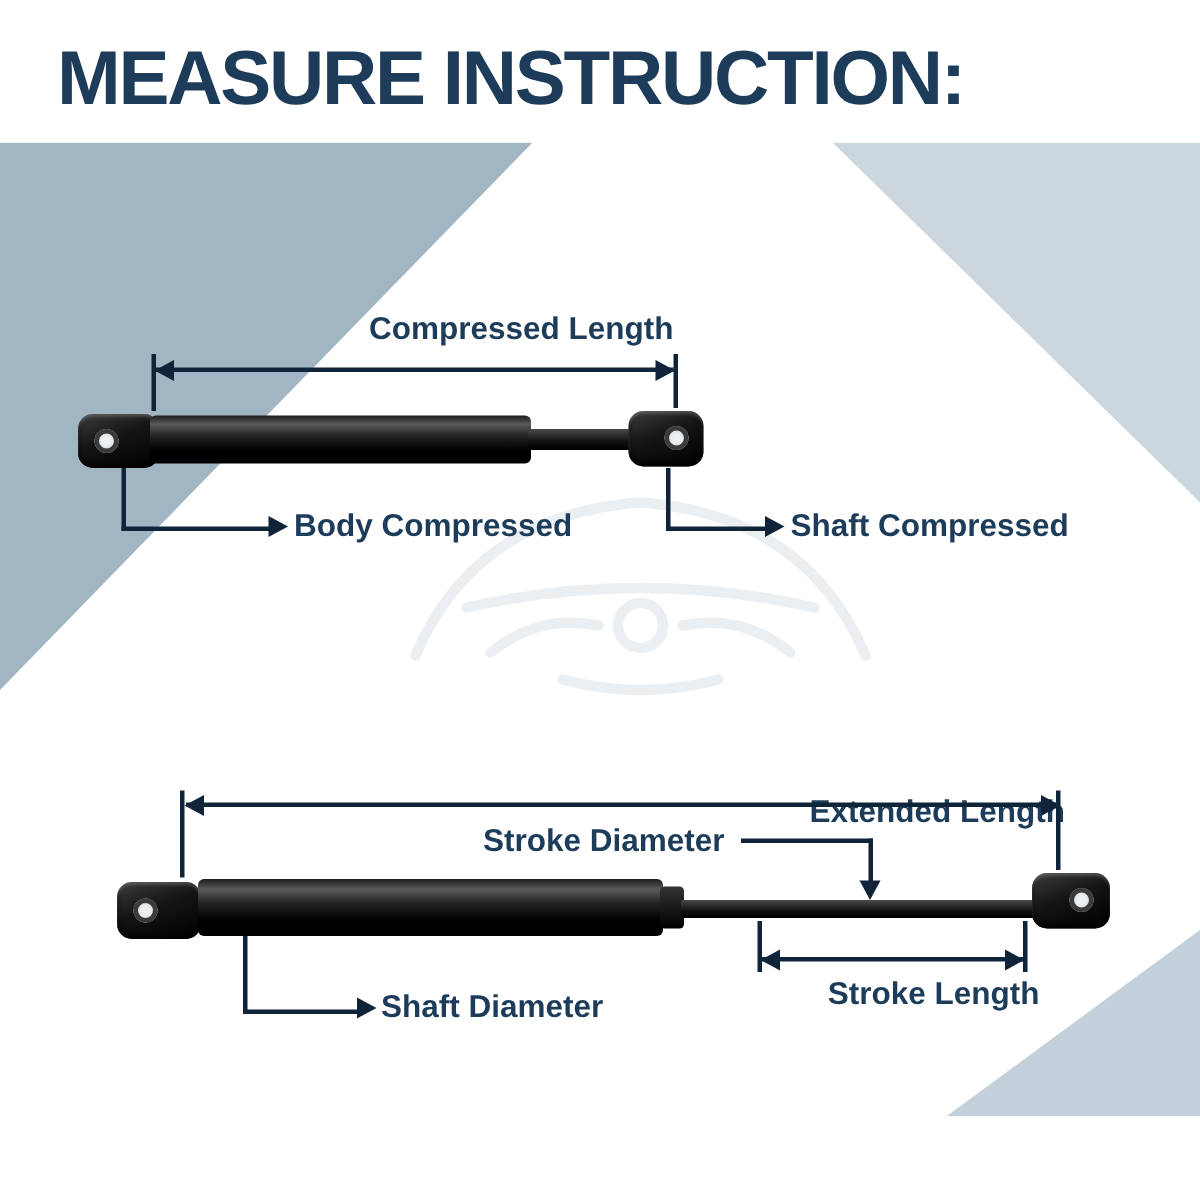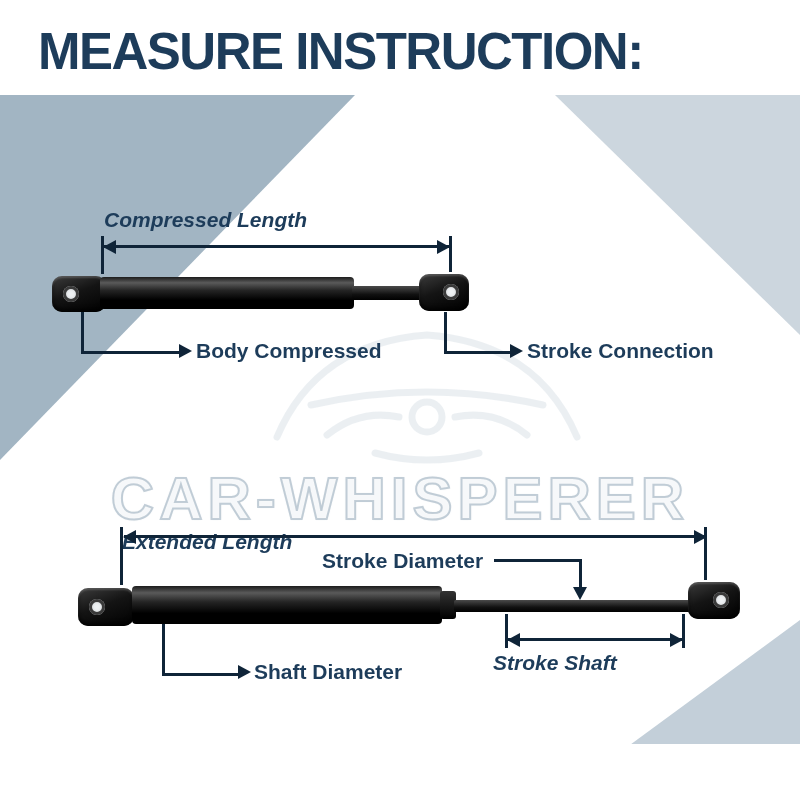--- a/index.html
+++ b/index.html
@@ -31,21 +31,21 @@
     -webkit-text-stroke:2px rgba(158,177,192,.6);
     text-shadow:0 0 2px rgba(158,177,192,.45);
     white-space:nowrap;
   }
 
   
   .lbl {
     position:absolute; z-index:3; font-weight:bold; color:var(--navy);
     font-size:21px; white-space:nowrap; line-height:1.15;
   }
-  .center { text-align:left;font-style:italic; }
+  .center { text-align:right; }
 
   
   .ln   { position:absolute; z-index:3; background:var(--line); }
   .harrow { position:absolute; z-index:3; height:3px; background:var(--line); }
   .harrow::before {
     content:""; position:absolute; left:-1px; top:-5.5px; width:0; height:0;
     border-top:7px solid transparent; border-bottom:7px solid transparent;
     border-right:13px solid var(--line);
   }
   .harrow::after {
@@ -138,21 +138,20 @@
     <svg width="345" height="195" viewBox="0 0 345 195" fill="none" stroke="#8aa2b5" stroke-width="7" stroke-linecap="round">
       <path d="M22 152 Q62 58 172 50 Q282 58 322 152"></path>
       <path d="M56 120 Q172 94 288 120"></path>
       <path d="M72 150 q32 -26 72 -18"></path>
       <path d="M272 150 q-32 -26 -72 -18"></path>
       <circle cx="172" cy="132" r="15"></circle>
       <path d="M120 168 q52 14 104 0"></path>
     </svg>
   </div>
 
-  <div class="wm-text">CAR-WHISPERER</div>
 
   <div>
     <div class="lbl center" id="c-label">Compressed Length</div>
     <div class="ln" id="c-tick-l"></div>
     <div class="ln" id="c-tick-r"></div>
     <div class="harrow" id="c-arrow"></div>
 
     <div class="eyelet" id="c-eye-l">
       <div class="hole"></div>
     </div>
@@ -161,21 +160,21 @@
     <div class="eyelet" id="c-eye-r">
       <div class="hole"></div>
     </div>
 
     <div class="lshape" id="c-bc-line"></div>
     <div class="arr-r" id="c-bc-arr"></div>
     <div class="lbl" id="c-bc-lbl">Body Compressed</div>
 
     <div class="lshape" id="c-sc-line"></div>
     <div class="arr-r" id="c-sc-arr"></div>
-    <div class="lbl" id="c-sc-lbl">Stroke Connection</div>
+    <div class="lbl" id="c-sc-lbl">Shaft Compressed</div>
   </div>
 
   <div>
     <div class="lbl center" id="e-label">Extended Length</div>
     <div class="harrow" id="e-arrow"></div>
     <div class="ln" id="e-tick-l"></div>
     <div class="ln" id="e-tick-r"></div>
 
     <div class="lbl" id="sd-lbl">Stroke Diameter</div>
     <div class="ln" id="sd-hline"></div>
@@ -188,20 +187,20 @@
     <div class="cyl" id="e-body"></div>
     <div class="collar" id="e-collar"></div>
     <div class="rod" id="e-rod"></div>
     <div class="eyelet" id="e-eye-r">
       <div class="hole"></div>
     </div>
 
     <div class="ln" id="st-tick-l"></div>
     <div class="ln" id="st-tick-r"></div>
     <div class="harrow" id="st-arrow"></div>
-    <div class="lbl center" id="st-lbl">Stroke Shaft</div>
+    <div class="lbl center" id="st-lbl">Stroke Length</div>
 
     <div class="lshape" id="bd-line"></div>
     <div class="arr-r" id="bd-arr"></div>
     <div class="lbl" id="bd-lbl">Shaft Diameter</div>
   </div>
 
 </div>
 
 </body></html>

